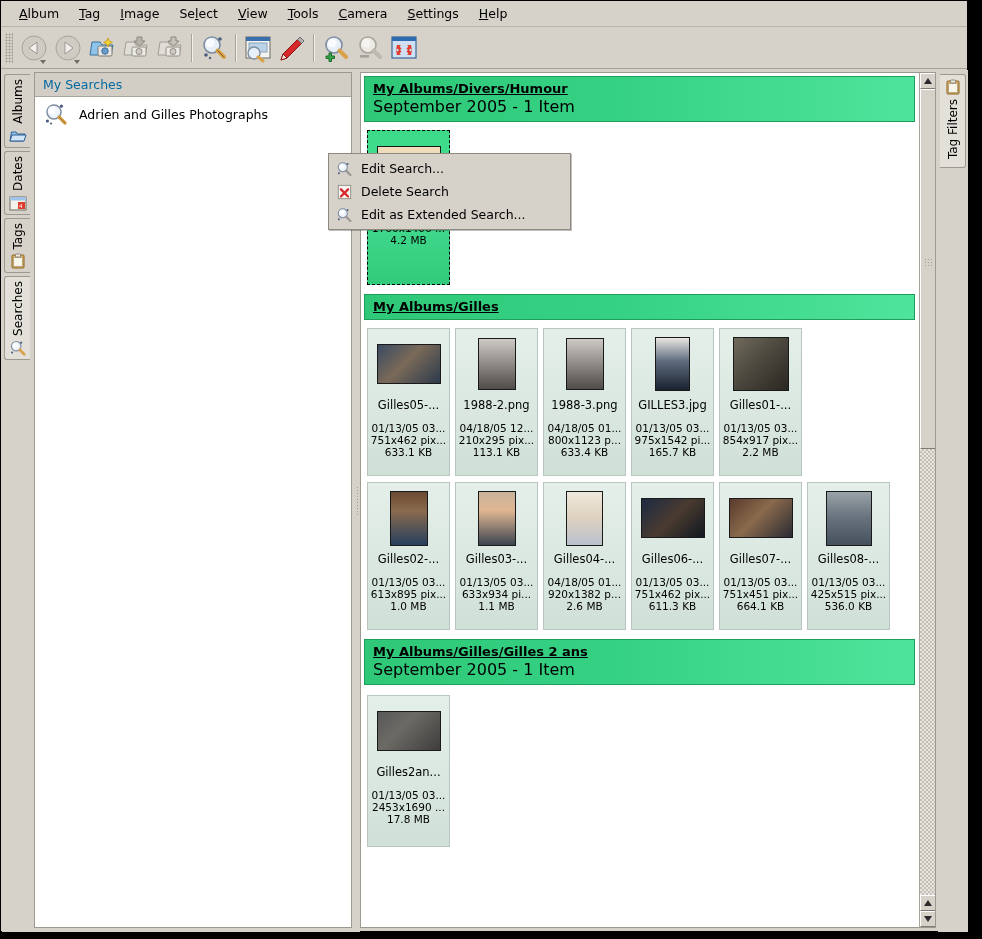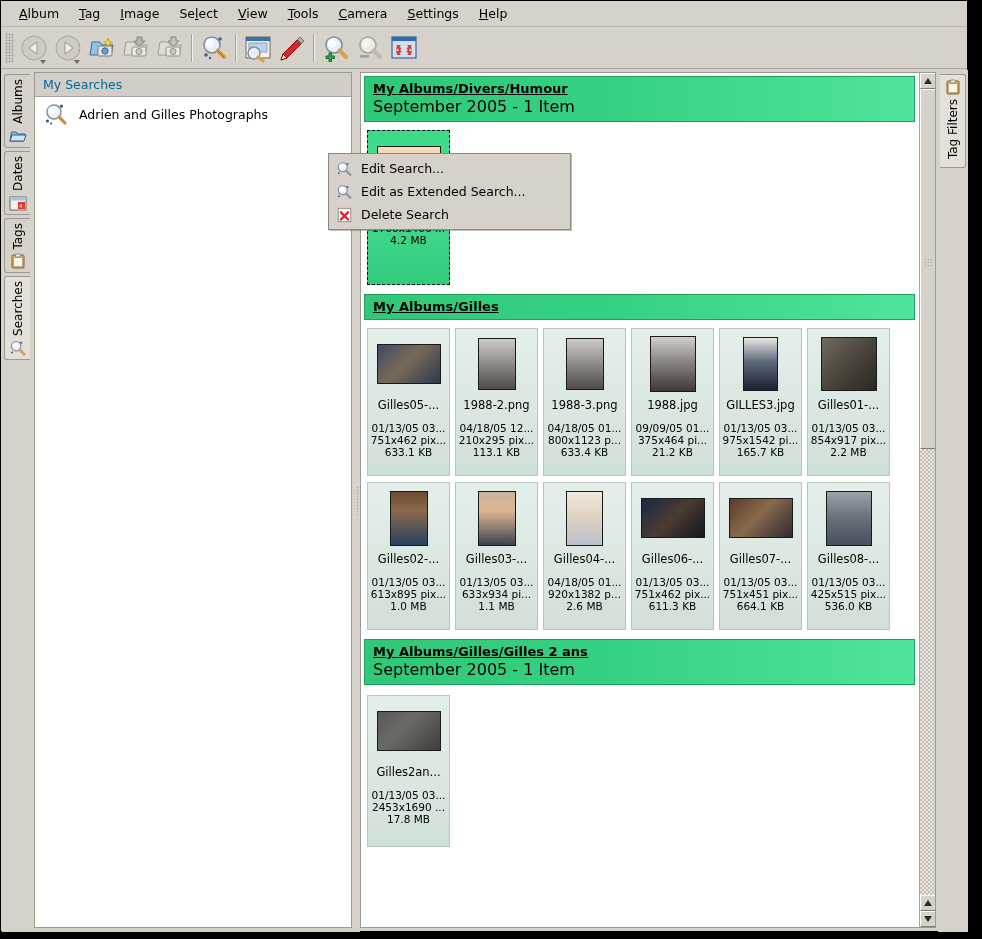--- a/index.html
+++ b/index.html
@@ -599,31 +599,20 @@
               </div>
               <div class="thumb-name">1988-3.png</div>
               <div class="thumb-meta">
                 <div>04/18/05 01...</div>
                 <div>800x1123 p...</div>
                 <div>633.4 KB</div>
               </div>
             </div>
             <div class="thumb">
               <div class="thumb-img">
-                <span style="width:46px;height:56px;background:linear-gradient(to bottom,#d2cec8 0%,#8a8682 45%,#3d3a37 100%);"></span>
-              </div>
-              <div class="thumb-name">1988.jpg</div>
-              <div class="thumb-meta">
-                <div>09/09/05 01...</div>
-                <div>375x464 pi...</div>
-                <div>21.2 KB</div>
-              </div>
-            </div>
-            <div class="thumb">
-              <div class="thumb-img">
                 <span style="width:35px;height:54px;background:linear-gradient(to bottom,#e9e6e2 0%,#5d6b7d 45%,#1a2230 100%);"></span>
               </div>
               <div class="thumb-name">GILLES3.jpg</div>
               <div class="thumb-meta">
                 <div>01/13/05 03...</div>
                 <div>975x1542 pi...</div>
                 <div>165.7 KB</div>
               </div>
             </div>
             <div class="thumb">
@@ -772,34 +761,34 @@
           <circle cx="6.8" cy="5.8" r="3" fill="#fbfdff" opacity="0.9"></circle>
           <path d="M12 11 L17 16" stroke="#9b9790" stroke-width="2.6" stroke-linecap="round"></path>
           <circle cx="13.6" cy="3" r="1.2" fill="#4a5d80"></circle>
           <circle cx="3.4" cy="14" r="1.2" fill="#4a5d80"></circle>
         </svg>
       </span>
       <span>Edit Search...</span>
     </div>
     <div class="ctx-item">
       <span class="ctx-icon">
+        <svg width="17" height="16" viewBox="0 0 18 18">
+          <rect x="2" y="1.5" width="14" height="15" fill="#f6f5f1" stroke="#8d8980"></rect>
+          <path d="M5 6 L13 14 M13 6 L5 14" stroke="#d8282a" stroke-width="2.6" stroke-linecap="round"></path>
+        </svg>
+      </span>
+      <span>Delete Search</span>
+    </div>
+    <div class="ctx-item">
+      <span class="ctx-icon">
         <svg width="17" height="16" viewBox="0 0 20 18">
           <circle cx="8" cy="7" r="5.3" fill="#edf3fa" stroke="#7f8da0" stroke-width="1.3"></circle>
           <circle cx="6.8" cy="5.8" r="3" fill="#fbfdff" opacity="0.9"></circle>
           <path d="M12 11 L17 16" stroke="#9b9790" stroke-width="2.6" stroke-linecap="round"></path>
           <circle cx="13.6" cy="3" r="1.2" fill="#4a5d80"></circle>
           <circle cx="3.4" cy="14" r="1.2" fill="#4a5d80"></circle>
         </svg>
       </span>
       <span>Edit as Extended Search...</span>
     </div>
-    <div class="ctx-item">
-      <span class="ctx-icon">
-        <svg width="17" height="16" viewBox="0 0 18 18">
-          <rect x="2" y="1.5" width="14" height="15" fill="#f6f5f1" stroke="#8d8980"></rect>
-          <path d="M5 6 L13 14 M13 6 L5 14" stroke="#d8282a" stroke-width="2.6" stroke-linecap="round"></path>
-        </svg>
-      </span>
-      <span>Delete Search</span>
-    </div>
   </div>
 
 </div>
 
 </body></html>

